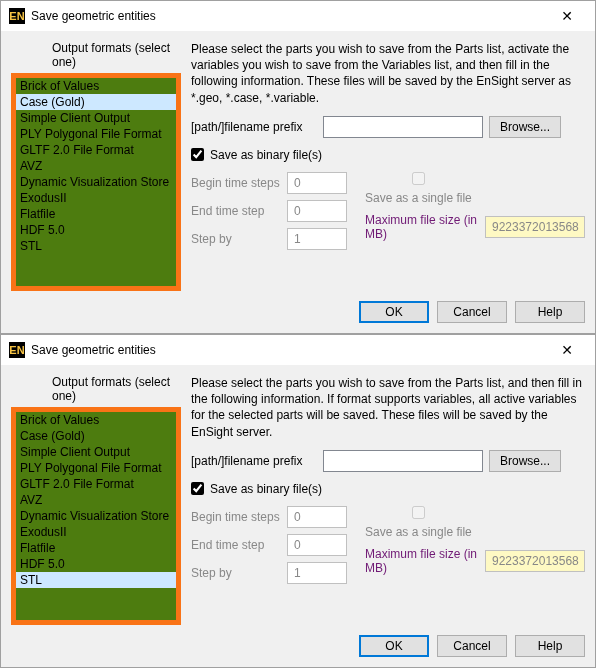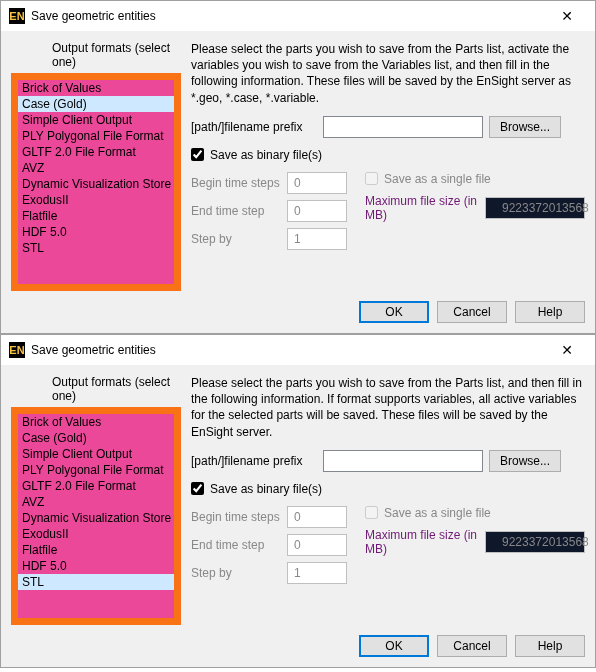--- a/index.html
+++ b/index.html
@@ -8,43 +8,43 @@
   .dialog { border: 1px solid #a0a0a0; background: #f0f0f0; }
   .dialog + .dialog { border-top: 1px solid #a0a0a0; }
   .titlebar { height: 30px; background: #fff; display: flex; align-items: center; padding: 0 8px; }
   .titlebar .ticon { width: 16px; height: 16px; margin-right: 6px; display:inline-flex; align-items:center; justify-content:center; background:#000; }
   .titlebar .ticon span { color:#f6c344; font-size:11px; font-weight:bold; line-height:1; }
   .titlebar .title { flex: 1; }
   .titlebar .close { width: 40px; height: 28px; display:flex; align-items:center; justify-content:center; font-size:14px; }
   .body { display:flex; padding: 10px 10px 0 10px; gap:10px; }
   .left { width: 170px; }
   .section-label { margin-bottom:4px;margin-left:41px; }
-  .listbox { background:#ec4899; border:7px solid #f97316; height:218px; overflow:hidden; }
+  .listbox { background:#4d7c0f; border:5px solid #f97316; height:218px; overflow:hidden; }
   .listbox div { padding:1px 4px; white-space:nowrap; }
   .listbox .sel { background:#cde8ff; }
   .right { flex:1; }
   .instr { margin-bottom:10px; line-height:1.35; }
   .row { display:flex; align-items:center; gap:6px; margin-bottom:6px; min-height:22px; }
   .row label.lbl { }
   input[type=text].tf { height:22px; border:1px solid #828790; background:#fff; padding:0 4px; }
   input[type=text].tf:disabled { background:#fff; color:#888; }
   .btn { height:22px; min-width:70px; border:1px solid #adadad; background:#e1e1e1; display:inline-flex; align-items:center; justify-content:center; padding:0 10px; cursor:default; }
   .btn.primary { border:1px solid #0078d7; box-shadow: inset 0 0 0 1px #0078d7; background:#e1e1e1; }
   .chk { display:inline-flex; align-items:center; gap:6px; }
   .chk input[type=checkbox] { width:13px; height:13px; margin:0; accent-color:#000; }
-  .chk.dis { color:#888; }
+  .chk.dis { color:#888;flex-direction:column; }
   .grid2 { display:flex; gap:18px; }
   .timecol { }
   .timecol .trow { display:flex; align-items:center; margin-bottom:6px; }
   .timecol .tlbl { width:96px; color:#888; }
   .timecol .tval { width:60px; height:22px; border:1px solid #c0c0c0; background:#fff; color:#888; display:flex; align-items:center; padding:0 6px; }
   .filecol { flex:1; }
   .filecol .frow { display:flex; align-items:center; gap:6px; margin-bottom:8px; }
   .filecol .flbl { color:#701a75; }
-  .filecol .fval { width:100px; height:22px; border:1px solid #c0c0c0; background:#0f172a; color:#888; display:flex; align-items:center; padding:0 16px; }
+  .filecol .fval { width:100px; height:22px; border:1px solid #c0c0c0; background:#fef9c3; color:#888; display:flex; align-items:center; padding:0 6px; }
   .buttons { display:flex; justify-content:flex-end; gap:8px; padding:10px; }
   .param-row { display:flex; align-items:center; gap:6px; margin-bottom:10px; }
 </style>
 </head>
 <body>
 <div class="wrap">
 
 <div class="dialog">
   <div class="titlebar">
     <span class="ticon">

